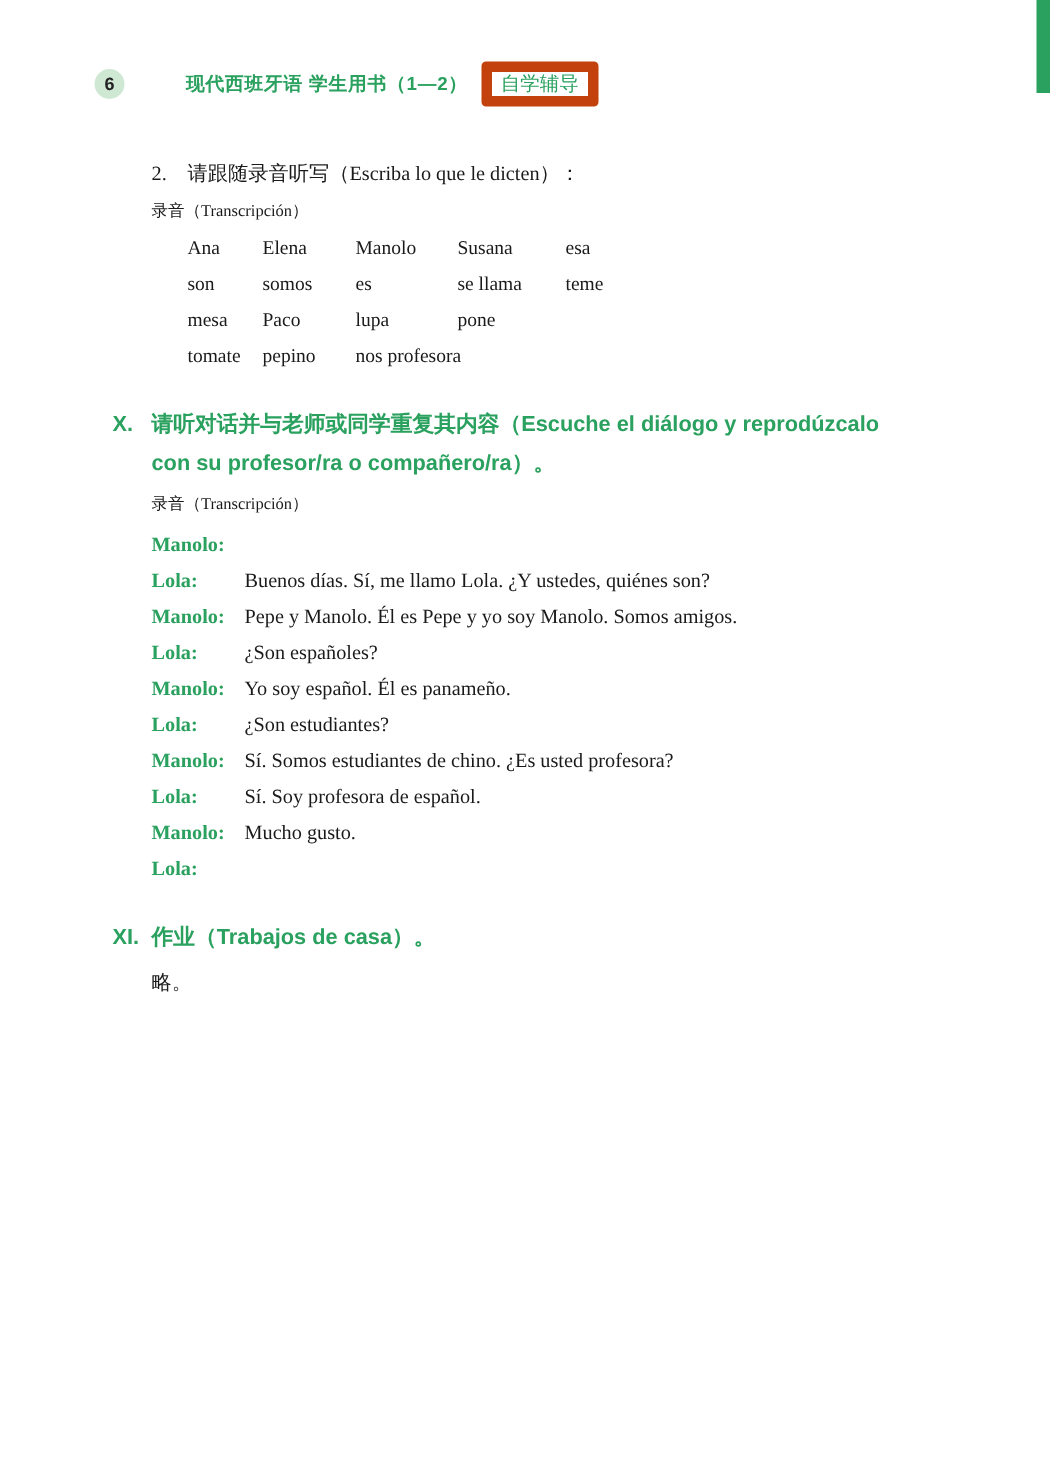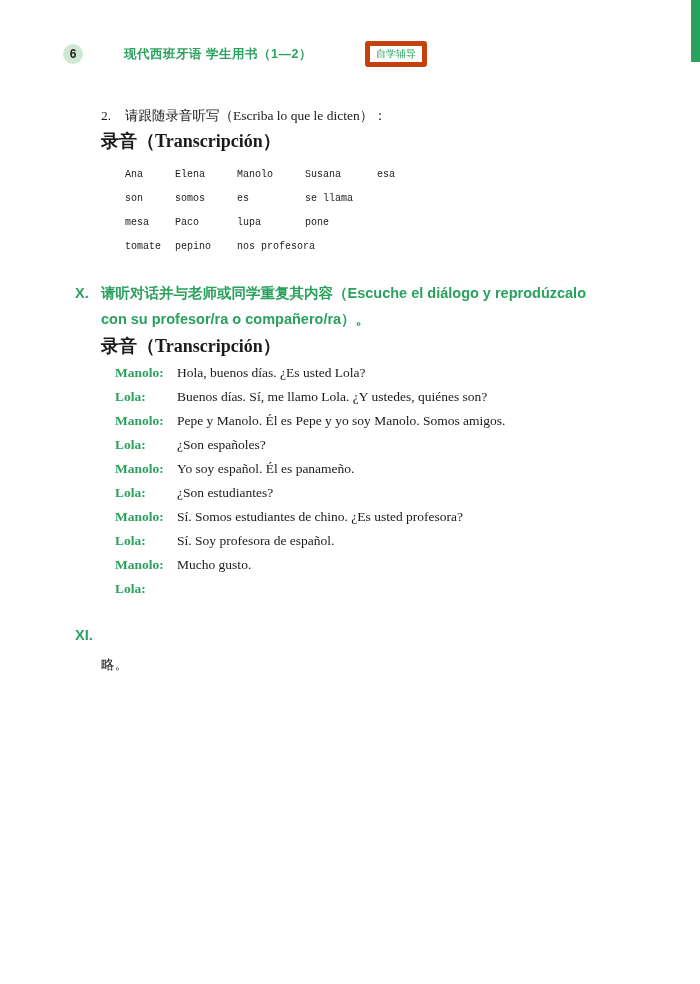--- a/index.html
+++ b/index.html
@@ -40,63 +40,62 @@
   }
   .header-title {
     color: var(--accent);
     font-size: 12.5px;
     font-weight: bold;
     letter-spacing: 0.5px;
     margin-left: 32px;
   }
   .badge {
     color: var(--accent);
-    border: 5px solid #c2410c;
+    border: 7px solid #c2410c;
     border-radius: 3px;
-    font-size: 10px;
+    font-size: 13px;
     padding: 1px 6px;
     line-height: 14px;
-    margin-left: 44px;
   }
   .main {
     position: absolute;
     top: 106px; left: 0;
     width: 700px;
   }
   
   .dictation { margin-left: 101px; }
   .dict-head { display: flex; font-size: 13.5px; line-height: 20px; }
   .dict-num { flex: 0 0 24px; }
   .trans-label {
-    font-weight: bold;
-    font-size: 18px;
+    font-weight: normal;
+    font-size: 11px;
     margin-top: 5px;
     line-height: 20px;
   }
-  .word-grid { margin-left: 24px; margin-top: 12px; font-size: 10px; font-family: Liberation Mono, monospace; }
+  .word-grid { margin-left: 24px; margin-top: 2px; font-size: 13px; }
   .word-row {
     display: grid;
     grid-template-columns: 50px 62px 68px 72px auto;
     line-height: 24px;
   }
   .word-cell { white-space: nowrap; }
   
   .section { margin-left: 75px; margin-top: 21px; }
   .sec-head {
     display: flex;
     color: var(--accent);
     font-weight: bold;
     font-family: "Liberation Sans", "DejaVu Sans", sans-serif;
     font-size: 14.5px;
     line-height: 26px;
   }
   .sec-num { flex: 0 0 26px; }
   .sec-title { max-width: 505px; }
   .section .trans-label { margin-left: 26px; margin-top: 4px; }
-  .dialogue { margin-left: 40px; margin-top: 5px; }
+  .dialogue { margin-left: 26px; margin-top: 5px; }
   .dlg-row { display: flex; line-height: 24px; font-size: 13.5px; }
   .speaker {
     flex: 0 0 62px;
     font-weight: bold;
     color: var(--accent);
   }
   .dlg-line { flex: 1; }
   .homework { }
   .homework-body {
     margin-left: 26px;
@@ -132,20 +131,21 @@
             <span class="word-cell">Elena</span>
             <span class="word-cell">Manolo</span>
             <span class="word-cell">Susana</span>
             <span class="word-cell">esa</span>
           </div>
           <div class="word-row">
             <span class="word-cell">son</span>
             <span class="word-cell">somos</span>
             <span class="word-cell">es</span>
             <span class="word-cell">se llama</span>
+            <span class="word-cell">teme</span>
           </div>
           <div class="word-row">
             <span class="word-cell">mesa</span>
             <span class="word-cell">Paco</span>
             <span class="word-cell">lupa</span>
             <span class="word-cell">pone</span>
           </div>
           <div class="word-row">
             <span class="word-cell">tomate</span>
             <span class="word-cell">pepino</span>
@@ -156,21 +156,20 @@
 
     <section class="section">
       <div class="sec-head">
         <span class="sec-num">X.</span>
         <span class="sec-title">请听对话并与老师或同学重复其内容（Escuche el diálogo y reprodúzcalo con su profesor/ra o compañero/ra）。</span>
       </div>
       <div class="trans-label">录音（Transcripción）</div>
       <div class="dialogue">
           <div class="dlg-row">
             <span class="speaker">Manolo:</span>
-            <span class="dlg-line">Hola, buenos días. ¿Es usted Lola?</span>
           </div>
           <div class="dlg-row">
             <span class="speaker">Lola:</span>
             <span class="dlg-line">Buenos días. Sí, me llamo Lola. ¿Y ustedes, quiénes son?</span>
           </div>
           <div class="dlg-row">
             <span class="speaker">Manolo:</span>
             <span class="dlg-line">Pepe y Manolo. Él es Pepe y yo soy Manolo. Somos amigos.</span>
           </div>
           <div class="dlg-row">
@@ -199,18 +198,19 @@
           </div>
           <div class="dlg-row">
             <span class="speaker">Lola:</span>
           </div>
         </div>
     </section>
 
     <section class="section homework">
       <div class="sec-head">
         <span class="sec-num">XI.</span>
+        <span class="sec-title">作业（Trabajos de casa）。</span>
       </div>
       <div class="homework-body">略。</div>
     </section>
 
   </div>
 </div>
 
 </body></html>

